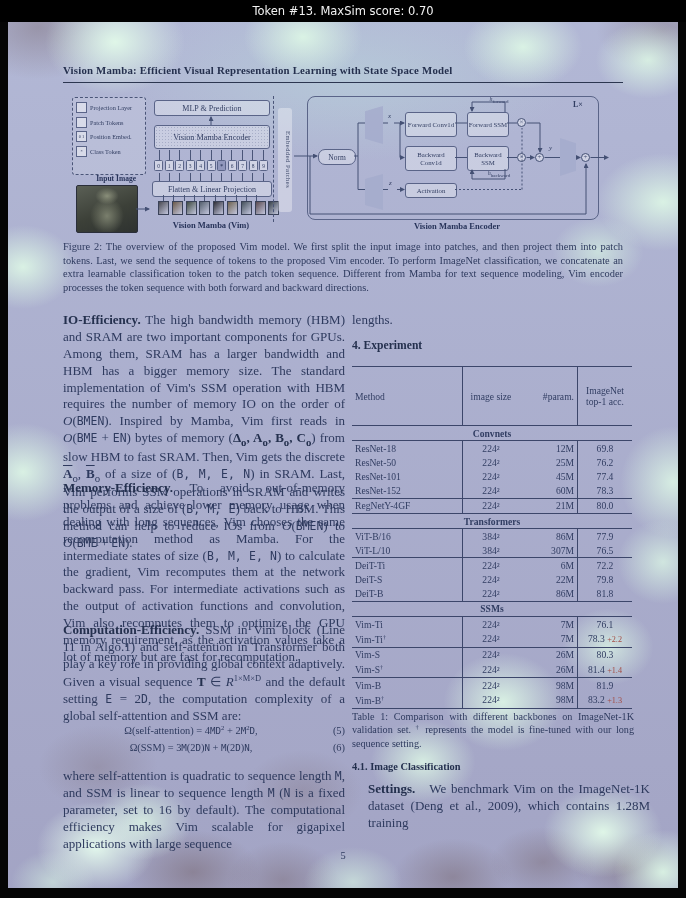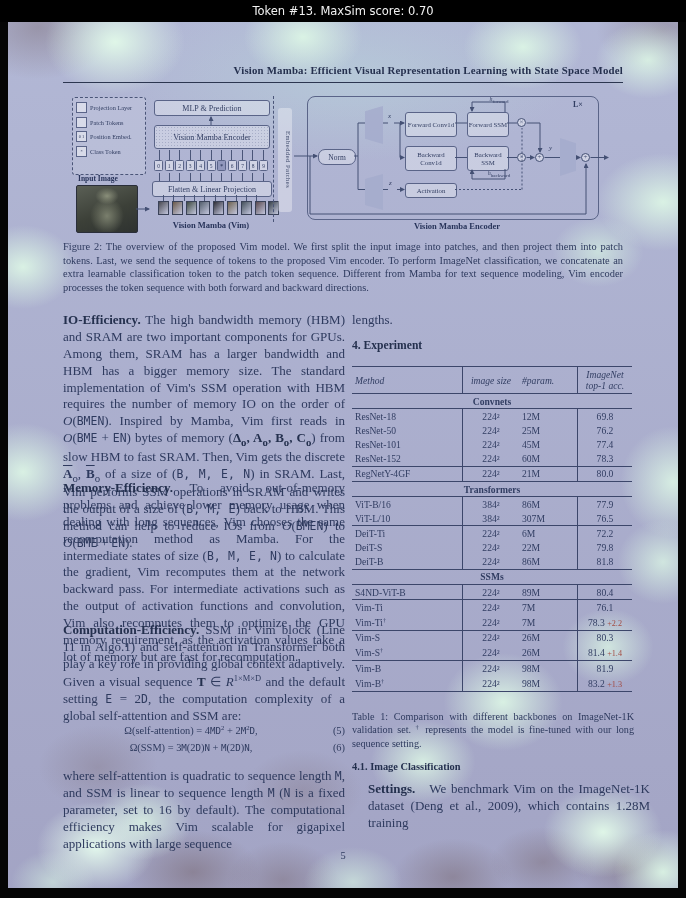--- a/index.html
+++ b/index.html
@@ -40,21 +40,21 @@
       radial-gradient(85px 60px at 90px 745px, rgba(120,104,114,.3), rgba(120,104,114,0) 70%),
       radial-gradient(85px 60px at 295px 770px, rgba(120,104,114,.3), rgba(120,104,114,0) 70%),
       radial-gradient(320px 120px at 340px 55px, rgba(188,226,222,.4), rgba(188,226,222,0) 70%),
       linear-gradient(180deg, rgba(214,224,238,.25), rgba(148,138,158,.18));}
   
   .abs{position:absolute;}
   .para{font-size:13px;line-height:1.3;text-align:justify;color:#2e3a5e;}
   .para b{color:#24304e;}
   code{font-family:"DejaVu Sans Mono",monospace;font-size:.88em;}
   .ovl{text-decoration:overline;font-weight:bold;}
-  .ptitle{font-size:10.8px;font-weight:bold;text-align:right;color:#25304e;letter-spacing:.2px;}
+  .ptitle{font-size:10.8px;font-weight:bold;text-align:left;color:#25304e;letter-spacing:.2px;}
   .rule{height:1.2px;background:#2c3650;}
   .sechead{font-size:11.6px;font-weight:bold;color:#24304e;}
   .subhead{font-size:10.4px;font-weight:bold;color:#24304e;}
   
   .fb{position:absolute;border:1px solid #5a6488;border-radius:3px;background:rgba(255,255,255,.32);
       color:#323e62;display:flex;align-items:center;justify-content:center;text-align:center;}
   .legend{border:1.4px dashed #4a5578;border-radius:3px;padding:4px 3px;display:flex;
           flex-direction:column;justify-content:space-between;background:rgba(255,255,255,.12);}
   .lg-item{display:flex;align-items:center;gap:3px;}
   .lg-icon{width:9px;height:9px;border:.8px solid #5a6488;background:rgba(255,255,255,.45);
@@ -79,27 +79,27 @@
   .mathlbl{position:absolute;font-size:7px;font-style:italic;color:#323e62;}
   .sublbl{position:absolute;font-size:6px;color:#323e62;text-align:center;}
   .figcap-s{position:absolute;font-size:8.5px;font-weight:bold;color:#28345a;text-align:center;}
   
   .eq{display:flex;align-items:center;font-size:10.4px;color:#2e3a5e;margin-bottom:6px;}
   .eq-body{flex:1;text-align:center;}
   .eq-num{width:26px;text-align:right;}
   
   table.results{border-collapse:collapse;width:280px;font-size:9.6px;color:#313d62;
                 border-top:1.5px solid #3c466a;border-bottom:1.5px solid #3c466a;}
-  table.results th{font-weight:normal;padding:2px 3px;line-height:1.15;
-                   border-bottom:1.2px solid #3c466a;vertical-align:middle;font-style:italic;}
+  table.results th{font-weight:normal;padding:18px 3px;line-height:1.15;
+                   border-bottom:1.2px solid #3c466a;vertical-align:middle;}
   table.results td{padding:1.6px 3px;}
   .c-method{text-align:left;border-right:1px solid #3c466a;width:104px;}
   th.c-method{text-align:left;}
   .c-size{text-align:center;width:50px;}
-  .c-param{text-align:left;width:52px;}
+  .c-param{text-align:right;width:52px;}
   .c-acc{text-align:center;border-left:1px solid #3c466a;}
   tr.group-row td{text-align:center;font-weight:bold;padding:1.5px 2px;
                   border-top:1.2px solid #3c466a;border-bottom:1.2px solid #3c466a;}
   tr.block-top td{border-top:1px solid #3c466a;}
   .delta{color:#a34b42;font-size:8.2px;}
   sup{font-size:.65em;}
 </style>
 </head>
 <body>
 
@@ -155,21 +155,21 @@
       <div class="patchsq" style="background: linear-gradient(135deg, rgb(74, 74, 82), rgba(255, 255, 255, 0.25));"></div>
       <div class="patchsq" style="background: linear-gradient(135deg, rgb(107, 90, 74), rgba(255, 255, 255, 0.25));"></div>
       <div class="patchsq" style="background: linear-gradient(135deg, rgb(63, 74, 66), rgba(255, 255, 255, 0.25));"></div>
       <div class="patchsq" style="background: linear-gradient(135deg, rgb(85, 96, 110), rgba(255, 255, 255, 0.25));"></div>
       <div class="patchsq" style="background: linear-gradient(135deg, rgb(47, 47, 56), rgba(255, 255, 255, 0.25));"></div>
       <div class="patchsq" style="background: linear-gradient(135deg, rgb(110, 98, 80), rgba(255, 255, 255, 0.25));"></div>
       <div class="patchsq" style="background: linear-gradient(135deg, rgb(69, 81, 92), rgba(255, 255, 255, 0.25));"></div>
       <div class="patchsq" style="background: linear-gradient(135deg, rgb(90, 74, 80), rgba(255, 255, 255, 0.25));"></div>
       <div class="patchsq" style="background: linear-gradient(135deg, rgb(56, 66, 74), rgba(255, 255, 255, 0.25));"></div>
     </div>
-  <div class="abs" style="left:78px;top:174px;width:58px;text-align:left;font-size:7.5px;font-weight:bold;color:#28345a;">Input Image</div>
+  <div class="abs" style="left:78px;top:174px;width:58px;text-align:right;font-size:7.5px;font-weight:bold;color:#28345a;">Input Image</div>
   <div class="abs" style="left:76px;top:185px;width:60px;height:46px;border:1px solid #2a2e3a;border-radius:2px;background:radial-gradient(18px 13px at 30px 10px,#8a8f7a,transparent 65%),radial-gradient(24px 26px at 30px 30px,#7a7f6d,transparent 70%),linear-gradient(160deg,#5a5f55,#3c4038 55%,#2e3230);"></div>
   <div class="figcap-s" style="left:144px;top:220px;width:134px;text-align:center;">Vision Mamba (Vim)</div>
 
   <div class="abs vdash" style="left:273px;top:96px;height:126px;"></div>
   <div class="abs vlabel" style="left:278px;top:108px;height:104px;width:14px;">Embedded Patches</div>
 
   <div class="panel" style="left:307px;top:96px;width:290px;height:122px;"></div>
   <div class="abs" style="left:573px;top:100px;font-size:8px;color:#323e62;font-weight:bold;">L×</div>
   <div class="fb" style="left:318px;top:149px;width:36px;height:14px;font-size:7.5px;border-radius:7px;">Norm</div>
   <div class="trap l" style="left:365px;top:106px;width:18px;height:38px;"></div>
@@ -310,26 +310,20 @@
         </tr>
         <tr>
           <td class="c-method">DeiT-B</td>
           <td class="c-size">224²</td>
           <td class="c-param">86M</td>
           <td class="c-acc">81.8</td>
         </tr>
         <tr class="group-row">
           <td colspan="4">SSMs</td>
         </tr>
-        <tr>
-          <td class="c-method">S4ND-ViT-B</td>
-          <td class="c-size">224²</td>
-          <td class="c-param">89M</td>
-          <td class="c-acc">80.4</td>
-        </tr>
         <tr class="block-top">
           <td class="c-method">Vim-Ti</td>
           <td class="c-size">224²</td>
           <td class="c-param">7M</td>
           <td class="c-acc">76.1</td>
         </tr>
         <tr>
           <td class="c-method">Vim-Ti<sup>†</sup></td>
           <td class="c-size">224²</td>
           <td class="c-param">7M</td>

